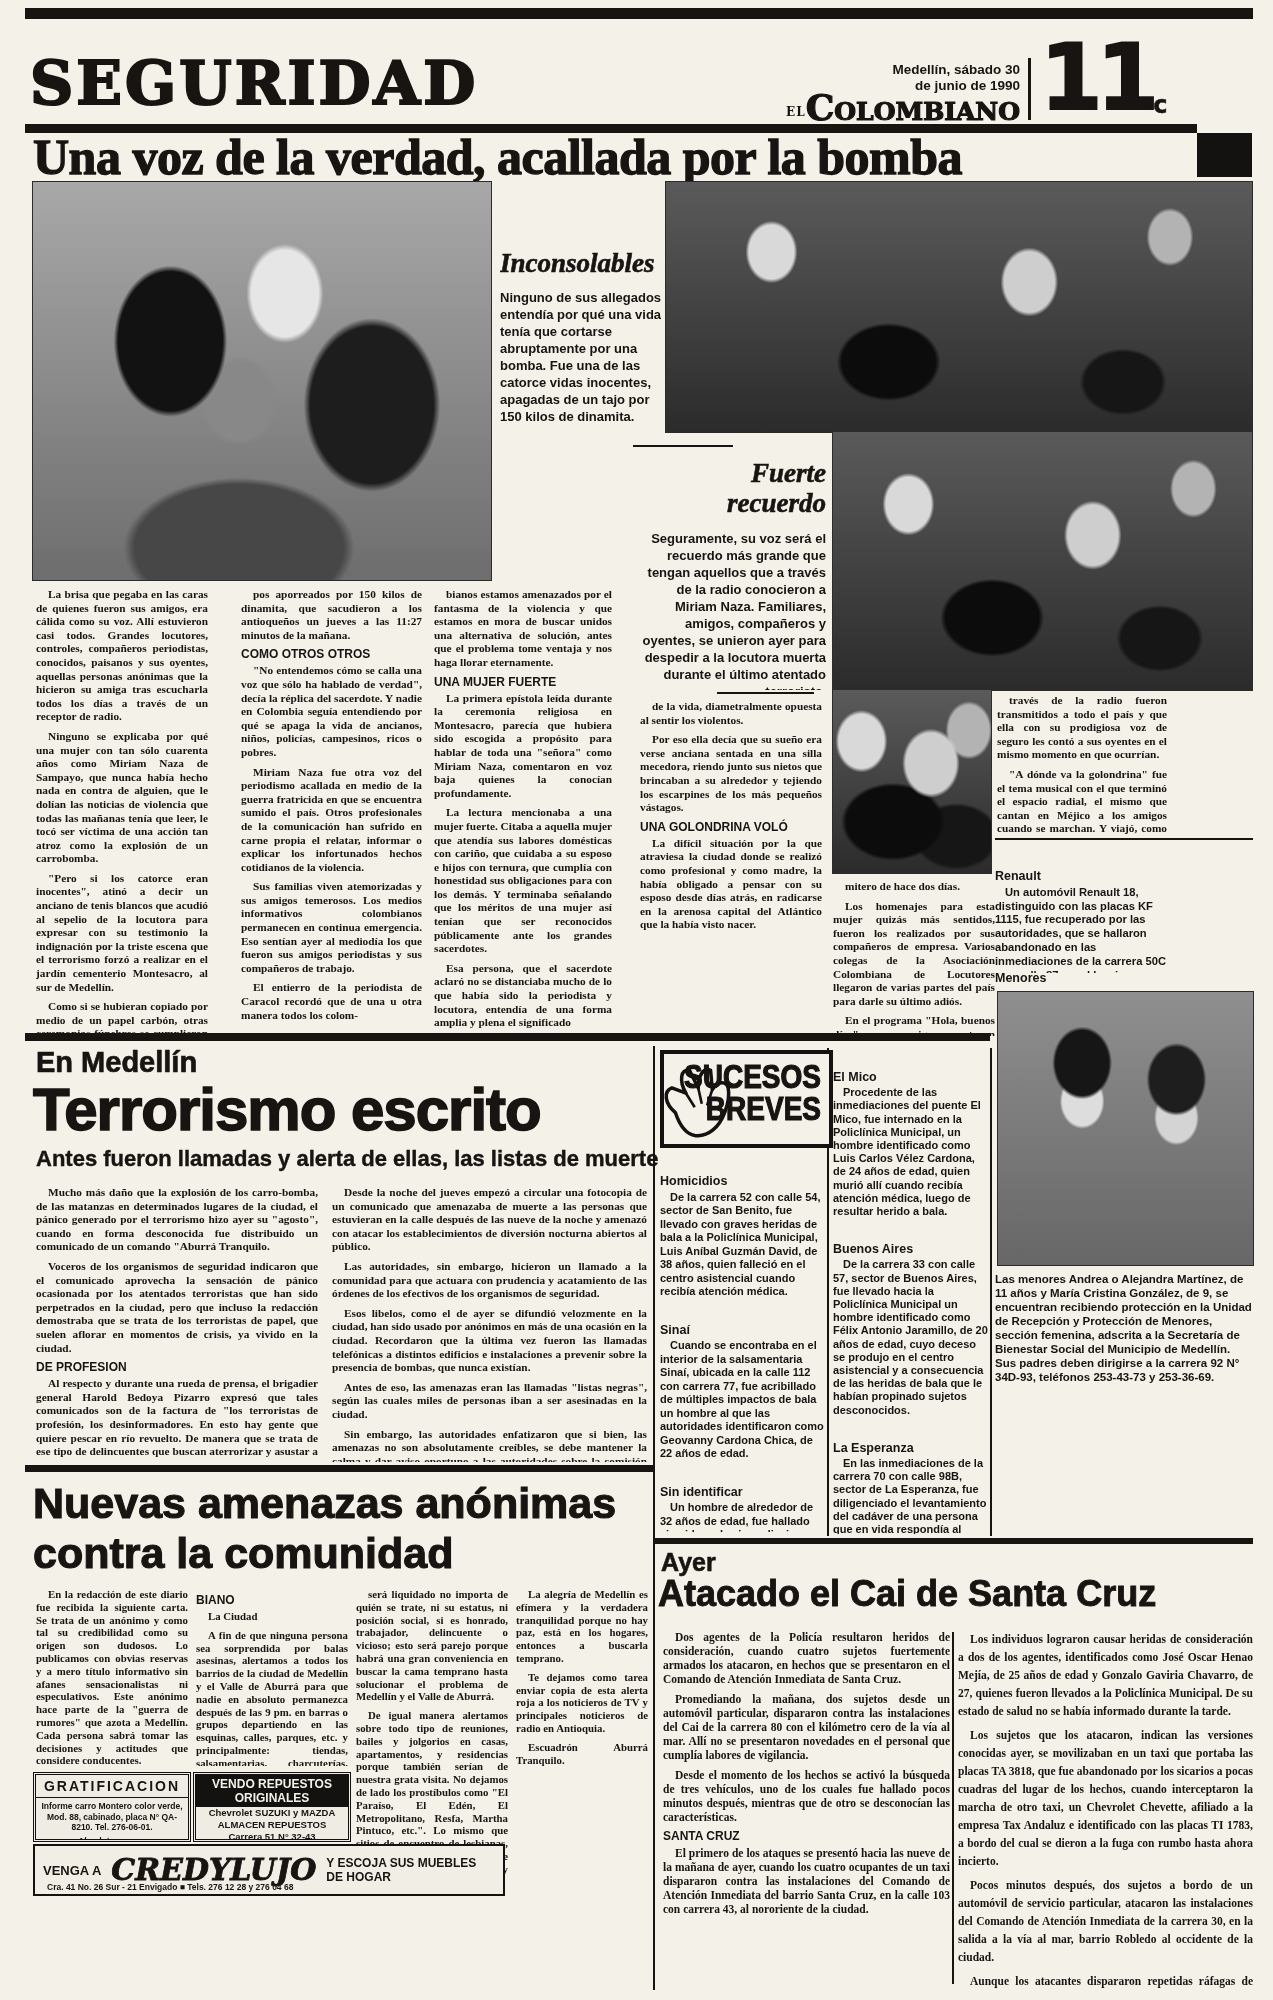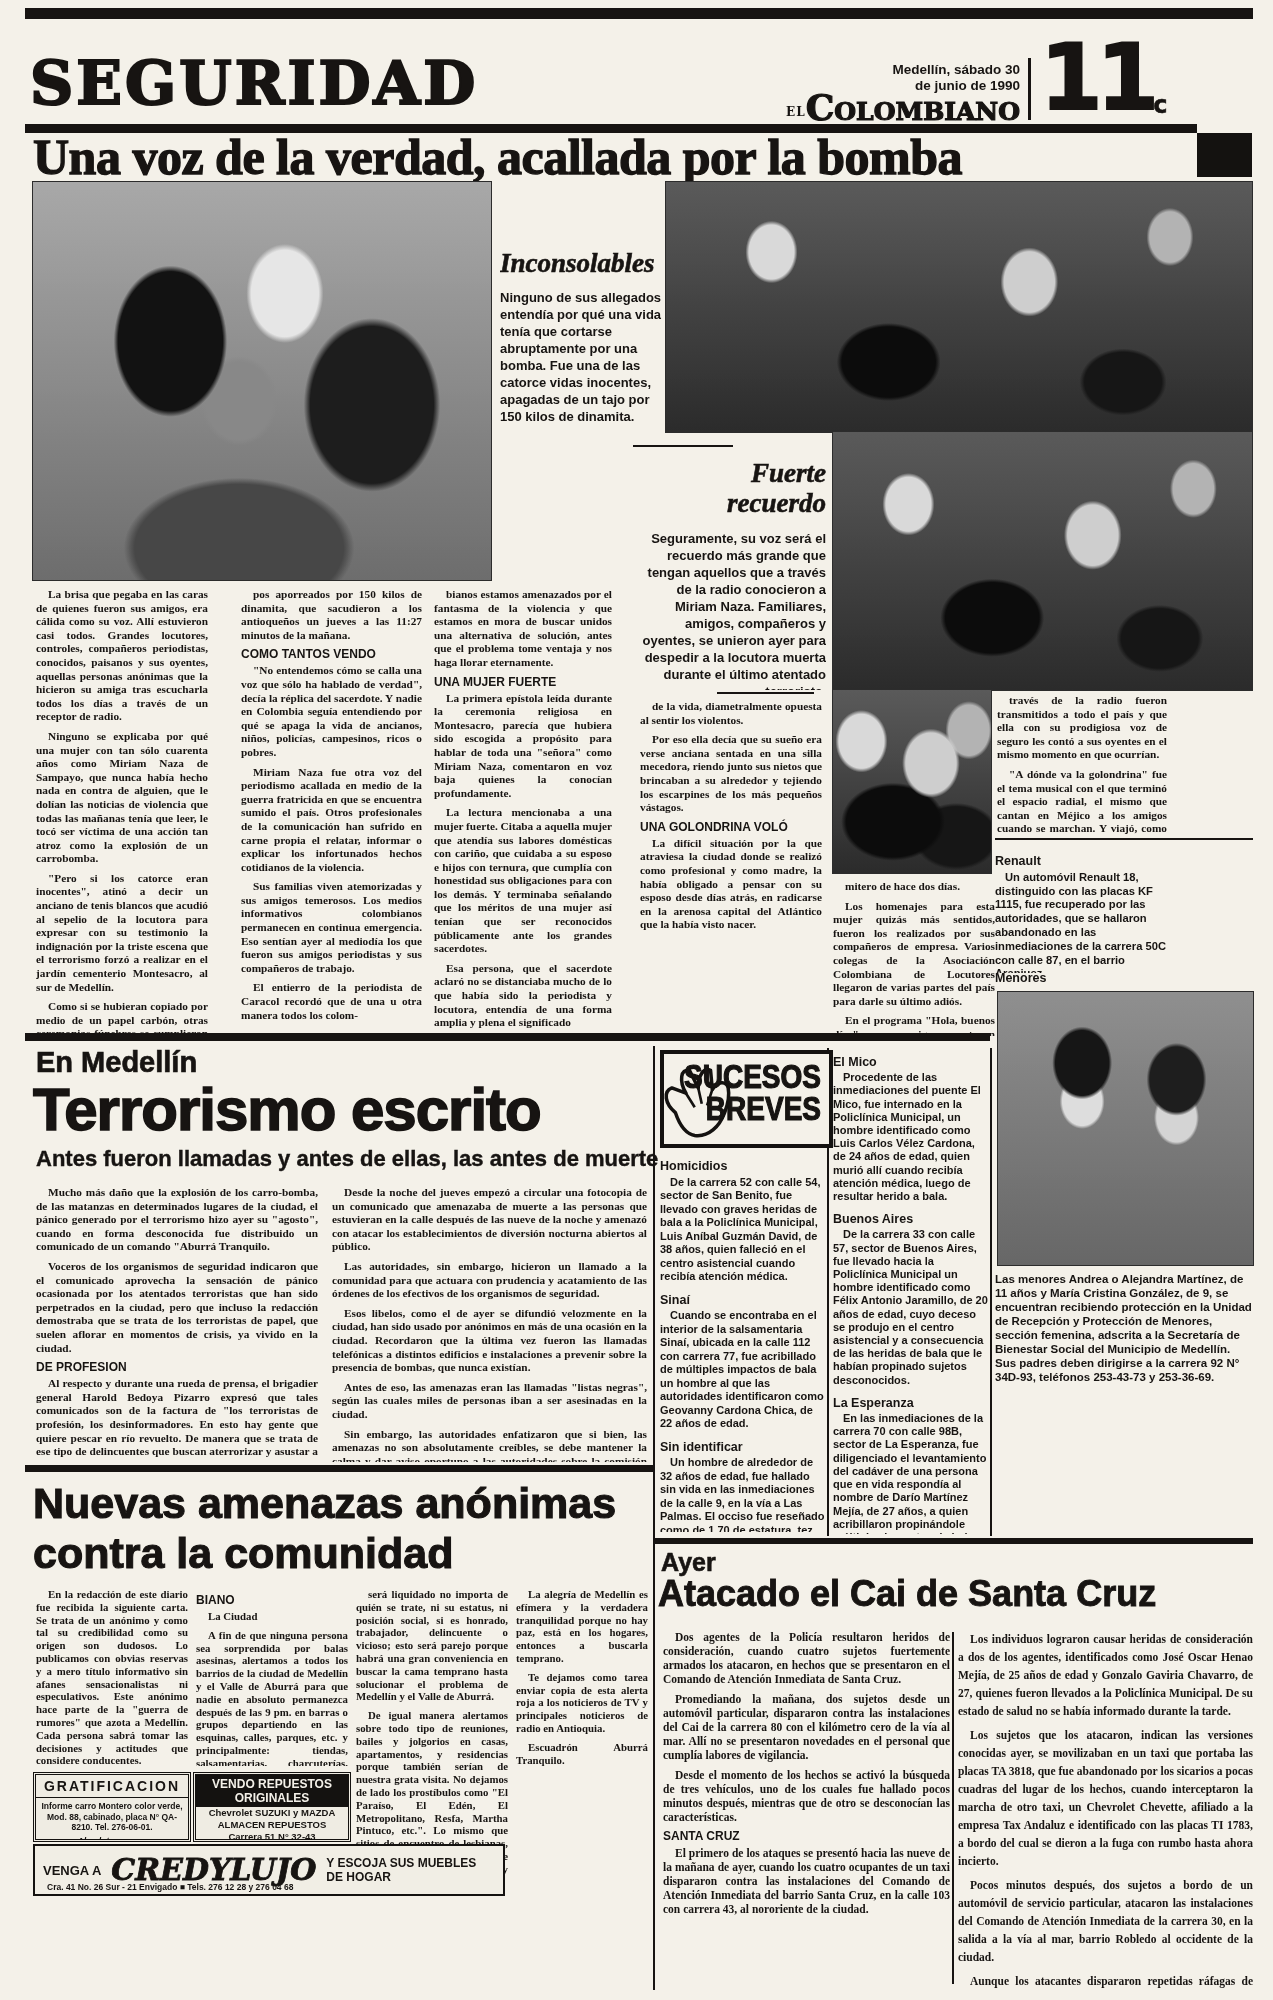--- a/index.html
+++ b/index.html
@@ -46,21 +46,21 @@
      radial-gradient(46px 56px at 70% 32%,#242220 0 58%,transparent 65%),
      radial-gradient(34px 42px at 33% 40%,#ddd8cf 0 58%,transparent 66%),
      radial-gradient(34px 42px at 70% 46%,#d5d0c6 0 58%,transparent 66%),
      linear-gradient(180deg,#928e85,#6b6861);}
   
   .serifcol{position:absolute;font:700 11.3px/13.6px "Liberation Serif",serif;text-align:justify;overflow:hidden;hyphens:auto;}
   .serifcol p{margin:0 0 6px;text-indent:12px;}
   .serifcol h4{font:700 12px/13px "Liberation Sans",sans-serif;margin:6px 0 3px;text-indent:0;}
   .sanscol{position:absolute;font:700 11.2px/13.8px "Liberation Sans",sans-serif;overflow:hidden;}
   .sanscol p{margin:0 0 4px;text-indent:10px;}
-  .sanscol h4{font-size:12.5px;margin:10px 0 2px;text-indent:0;}
+  .sanscol h4{font-size:12.5px;margin:25px 0 2px;text-indent:0;}
   .capcol{position:absolute;font:700 13px/17px "Liberation Sans",sans-serif;overflow:hidden;}
   .cap-title{font:700 italic 27px/1 "Liberation Serif",serif;-webkit-text-stroke:0.6px #171412;margin:0 0 12px;}
   .fuerte{text-align:right;}
   .fuerte .cap-title{line-height:30px;}
   
   .sucesos-box{position:absolute;border:4px solid #141210;background:#f4f1e9;}
   .sucesos-title{position:absolute;right:8px;top:6px;text-align:right;
      font:700 28px/27px "Liberation Sans",sans-serif;transform:scaleY(1.2);transform-origin:top right;-webkit-text-stroke:1px #141210;}
   
   .ad-box{position:absolute;border:3px double #141210;background:#efece3;overflow:hidden;text-align:center;}
@@ -114,21 +114,21 @@
   <div class="hr" style="left:717px;top:692px;width:97px;height:2px;"></div>
 
   <div class="serifcol" style="left:36px;top:588px;width:172px;height:448px;">
       <p>La brisa que pegaba en las caras de quienes fueron sus amigos, era cálida como su voz. Allí estuvieron casi todos. Grandes locutores, controles, compañeros periodistas, conocidos, paisanos y sus oyentes, aquellas personas anónimas que la hicieron su amiga tras escucharla todos los días a través de un receptor de radio.</p>
       <p>Ninguno se explicaba por qué una mujer con tan sólo cuarenta años como Miriam Naza de Sampayo, que nunca había hecho nada en contra de alguien, que le dolían las noticias de violencia que todas las mañanas tenía que leer, le tocó ser víctima de una acción tan atroz como la explosión de un carrobomba.</p>
       <p>"Pero si los catorce eran inocentes", atinó a decir un anciano de tenis blancos que acudió al sepelio de la locutora para expresar con su testimonio la indignación por la triste escena que el terrorismo forzó a realizar en el jardín cementerio Montesacro, al sur de Medellín.</p>
       <p>Como si se hubieran copiado por medio de un papel carbón, otras ceremonias fúnebres se cumplieron ayer en diferentes puntos de la ciudad. En los féretros permanecían los cuer-</p>
     </div>
   <div class="serifcol" style="left:241px;top:588px;width:181px;height:448px;">
       <p>pos aporreados por 150 kilos de dinamita, que sacudieron a los antioqueños un jueves a las 11:27 minutos de la mañana.</p>
-      <h4>COMO TANTOS VENDO</h4>
+      <h4>COMO OTROS OTROS</h4>
       <p>"No entendemos cómo se calla una voz que sólo ha hablado de verdad", decía la réplica del sacerdote. Y nadie en Colombia seguía entendiendo por qué se apaga la vida de ancianos, niños, policías, campesinos, ricos o pobres.</p>
       <p>Miriam Naza fue otra voz del periodismo acallada en medio de la guerra fratricida en que se encuentra sumido el país. Otros profesionales de la comunicación han sufrido en carne propia el relatar, informar o explicar los infortunados hechos cotidianos de la violencia.</p>
       <p>Sus familias viven atemorizadas y sus amigos temerosos. Los medios informativos colombianos permanecen en continua emergencia. Eso sentían ayer al mediodía los que fueron sus amigos periodistas y sus compañeros de trabajo.</p>
       <p>El entierro de la periodista de Caracol recordó que de una u otra manera todos los colom-</p>
     </div>
   <div class="serifcol" style="left:434px;top:588px;width:178px;height:448px;">
       <p>bianos estamos amenazados por el fantasma de la violencia y que estamos en mora de buscar unidos una alternativa de solución, antes que el problema tome ventaja y nos haga llorar eternamente.</p>
       <h4>UNA MUJER FUERTE</h4>
       <p>La primera epístola leída durante la ceremonia religiosa en Montesacro, parecía que hubiera sido escogida a propósito para hablar de toda una "señora" como Miriam Naza, comentaron en voz baja quienes la conocían profundamente.</p>
       <p>La lectura mencionaba a una mujer fuerte. Citaba a aquella mujer que atendía sus labores domésticas con cariño, que cuidaba a su esposo e hijos con ternura, que cumplía con honestidad sus obligaciones para con los demás. Y terminaba señalando que los méritos de una mujer así tenían que ser reconocidos públicamente ante los grandes sacerdotes.</p>
@@ -163,21 +163,21 @@
       <p style="text-indent:0;">Las menores Andrea o Alejandra Martínez, de 11 años y María Cristina González, de 9, se encuentran recibiendo protección en la Unidad de Recepción y Protección de Menores, sección femenina, adscrita a la Secretaría de Bienestar Social del Municipio de Medellín. Sus padres deben dirigirse a la carrera 92 N° 34D-93, teléfonos 253-43-73 y 253-36-69.</p>
     </div>
 
   <div class="hr" style="left:25px;top:1033px;width:965px;height:8px;"></div>
   <div class="vr" style="left:653px;top:1046px;width:2px;height:944px;"></div>
   <div class="vr" style="left:827px;top:1048px;width:2px;height:488px;"></div>
   <div class="vr" style="left:990px;top:1048px;width:2px;height:488px;"></div>
 
   <div class="kicker" style="left:36px;top:1048px;">En Medellín</div>
   <div class="big-sans" style="left:33px;top:1080px;">Terrorismo escrito</div>
-  <div class="deck" style="left:36px;top:1148px;">Antes fueron llamadas y antes de ellas, las antes de muerte</div>
+  <div class="deck" style="left:36px;top:1148px;">Antes fueron llamadas y alerta de ellas, las listas de muerte</div>
   <div class="serifcol" style="left:36px;top:1186px;width:282px;height:276px;">
       <p>Mucho más daño que la explosión de los carro-bomba, de las matanzas en determinados lugares de la ciudad, el pánico generado por el terrorismo hizo ayer su "agosto", cuando en forma desconocida fue distribuido un comunicado de un comando "Aburrá Tranquilo.</p>
       <p>Voceros de los organismos de seguridad indicaron que el comunicado aprovecha la sensación de pánico ocasionada por los atentados terroristas que han sido perpetrados en la ciudad, pero que incluso la redacción demostraba que se trata de los terroristas de papel, que suelen aflorar en momentos de crisis, ya vivido en la ciudad.</p>
       <h4>DE PROFESION</h4>
       <p>Al respecto y durante una rueda de prensa, el brigadier general Harold Bedoya Pizarro expresó que tales comunicados son de la factura de "los terroristas de profesión, los desinformadores. En esto hay gente que quiere pescar en río revuelto. De manera que se trata de ese tipo de delincuentes que buscan aterrorizar y asustar a la ciudadanía".</p>
     </div>
   <div class="serifcol" style="left:332px;top:1186px;width:315px;height:276px;">
       <p>Desde la noche del jueves empezó a circular una fotocopia de un comunicado que amenazaba de muerte a las personas que estuvieran en la calle después de las nueve de la noche y amenazó con atacar los establecimientos de diversión nocturna abiertos al público.</p>
       <p>Las autoridades, sin embargo, hicieron un llamado a la comunidad para que actuara con prudencia y acatamiento de las órdenes de los efectivos de los organismos de seguridad.</p>
       <p>Esos libelos, como el de ayer se difundió velozmente en la ciudad, han sido usado por anónimos en más de una ocasión en la ciudad. Recordaron que la última vez fueron las llamadas telefónicas a distintos edificios e instalaciones a prevenir sobre la presencia de bombas, que nunca existían.</p>

